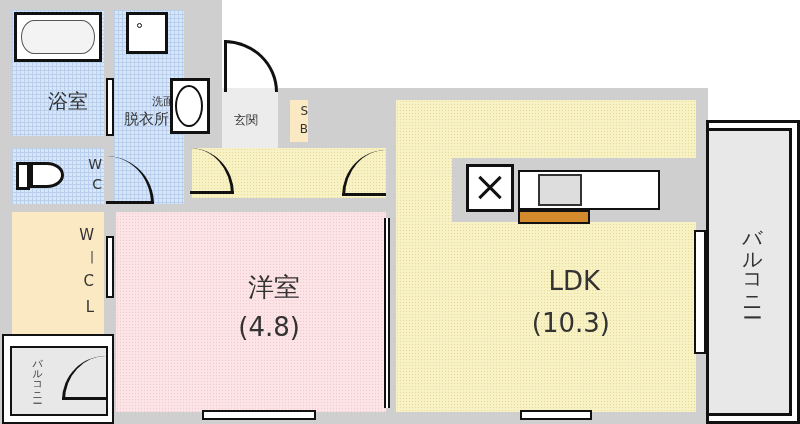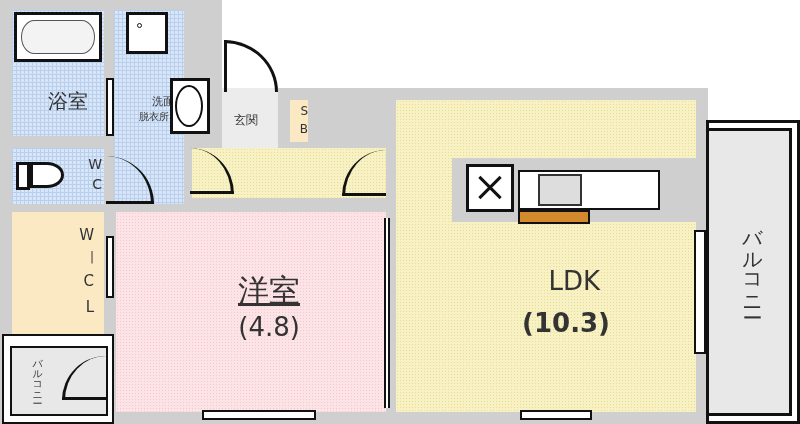--- a/index.html
+++ b/index.html
@@ -27,21 +27,21 @@
   <div class="abs" style="left:4px;top:5px;width:74px;height:34px;border:1px solid #555;border-radius:14px/18px;background:#f3f3f3;"></div>
 </div>
 <div class="abs lbl" style="left:28px;top:88px;width:60px;font-size:20px;">浴室</div>
 <div class="abs" style="left:106px;top:78px;width:8px;height:58px;border:2px solid #111;background:#fff;"></div>
 
 <div class="abs tile" style="left:114px;top:10px;width:70px;height:194px;"></div>
 <div class="abs" style="left:126px;top:12px;width:42px;height:42px;border:3px solid #111;background:#fff;">
   <div class="abs" style="left:8px;top:8px;width:5px;height:5px;border:1px solid #111;border-radius:50%;"></div>
 </div>
 <div class="abs lbl" style="left:118px;top:94px;width:56px;font-size:11px;">洗面</div>
-<div class="abs lbl" style="left:113px;top:110px;width:56px;font-size:10px;">脱衣所</div>
+<div class="abs lbl" style="left:113px;top:110px;width:56px;font-size:15px;">脱衣所</div>
 <div class="abs" style="left:170px;top:78px;width:40px;height:56px;border:3px solid #111;background:#fff;">
   <div class="abs" style="left:2px;top:4px;width:28px;height:42px;border:2px solid #111;border-radius:50%;"></div>
 </div>
 
 <div class="abs tile" style="left:12px;top:148px;width:92px;height:56px;"></div>
 <div class="abs" style="left:16px;top:158px;width:50px;height:34px;">
   <div class="abs" style="left:0;top:4px;width:14px;height:28px;border:3px solid #111;background:#fff;"></div>
   <div class="abs" style="left:14px;top:4px;width:34px;height:26px;border:3px solid #111;border-radius:0 50% 50% 0;background:#fff;"></div>
 </div>
 <div class="abs lbl" style="left:74px;top:156px;width:28px;font-size:14px;">W</div>
@@ -65,35 +65,35 @@
 <div class="abs lbl" style="left:66px;top:272px;width:28px;font-size:15px;">C</div>
 <div class="abs lbl" style="left:66px;top:298px;width:28px;font-size:15px;">L</div>
 <div class="abs" style="left:106px;top:236px;width:8px;height:62px;border:2px solid #111;background:#fff;"></div>
 
 <div class="abs" style="left:2px;top:334px;width:112px;height:90px;border:2px solid #111;background:#fff;"></div>
 <div class="abs" style="left:10px;top:346px;width:98px;height:70px;background:#e8e8e8;border:2px solid #111;"></div>
 <div class="abs lbl vert" style="left:30px;top:352px;font-size:10px;">バルコニー</div>
 <div class="abs door-arc" style="left:62px;top:356px;width:44px;height:44px;border-right:none;border-bottom:3px solid #111;border-top:3px solid #111;border-left:3px solid #111;border-radius:100% 0 0 0;border-top:none;"></div>
 
 <div class="abs pink" style="left:116px;top:212px;width:270px;height:200px;"></div>
-<div class="abs lbl" style="left:200px;top:270px;width:100px;font-size:31px;text-decoration:underline;">洋室</div>
+<div class="abs lbl" style="left:200px;top:270px;width:100px;font-size:26px;">洋室</div>
 <div class="abs lbl" style="left:190px;top:312px;width:110px;font-size:26px;">(4.8)</div>
 <div class="abs" style="left:384px;top:218px;width:6px;height:190px;border-left:2px solid #111;border-right:2px solid #111;background:#fff;"></div>
 <div class="abs frame" style="left:202px;top:410px;width:114px;height:10px;"></div>
 
 <div class="abs wood" style="left:396px;top:100px;width:300px;height:312px;"></div>
 <div class="abs wall" style="left:452px;top:158px;width:244px;height:64px;"></div>
 <div class="abs" style="left:466px;top:164px;width:48px;height:48px;border:3px solid #111;background:#fff;">
   <div class="abs" style="left:6px;top:19px;width:30px;height:3px;background:#111;transform:rotate(45deg);"></div>
   <div class="abs" style="left:6px;top:19px;width:30px;height:3px;background:#111;transform:rotate(-45deg);"></div>
 </div>
 <div class="abs" style="left:518px;top:170px;width:142px;height:40px;border:2px solid #111;background:#fff;">
   <div class="abs" style="left:18px;top:2px;width:44px;height:32px;border:2px solid #333;background:#ddd;"></div>
 </div>
 <div class="abs" style="left:518px;top:210px;width:72px;height:14px;background:#d38a2c;border:2px solid #111;"></div>
 <div class="abs lbl" style="left:480px;top:266px;width:120px;font-size:26px;">LDK</div>
-<div class="abs lbl" style="left:470px;top:308px;width:140px;font-size:26px;font-weight:bold;">(10.3)</div>
+<div class="abs lbl" style="left:470px;top:308px;width:140px;font-size:26px;">(10.3)</div>
 <div class="abs" style="left:694px;top:230px;width:12px;height:124px;border:2px solid #111;background:#fff;"></div>
 <div class="abs frame" style="left:520px;top:410px;width:72px;height:10px;"></div>
 
 <div class="abs" style="left:706px;top:120px;width:94px;height:304px;border:3px solid #111;background:#fff;"></div>
 <div class="abs balc" style="left:706px;top:128px;width:86px;height:288px;"></div>
 <div class="abs lbl vert" style="left:740px;top:216px;font-size:20px;">バルコニー</div>
 
 </body></html>

